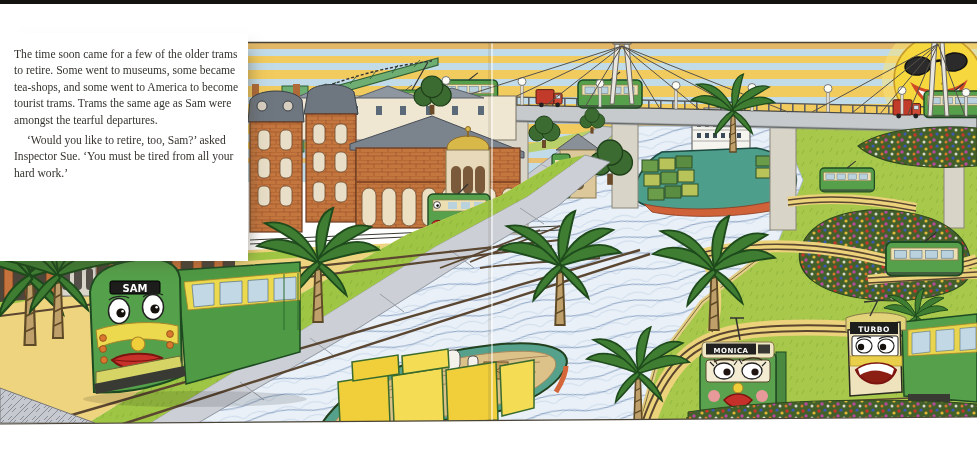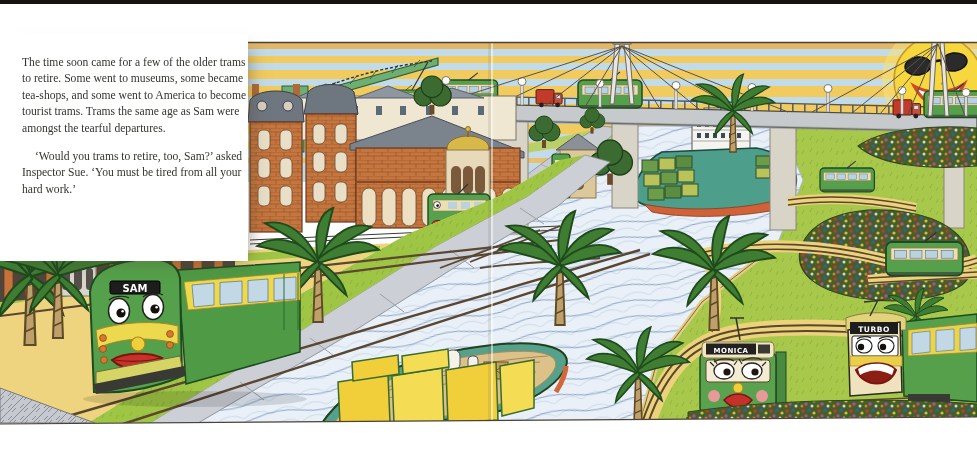--- a/index.html
+++ b/index.html
@@ -2,21 +2,21 @@
 <html><head>
 <meta charset="utf-8">
 <style>
   html,body{margin:0;padding:0;background:#888;}
   .page{position:relative;width:977px;height:460px;background:#ffffff;overflow:hidden;
         font-family:"Liberation Serif",serif;}
   .illo{position:absolute;left:0;top:0;width:977px;height:460px;display:block;}
   .story-box{position:absolute;left:0;top:33px;width:248px;height:228px;background:#fff;
              padding:10px 0 0 10px;box-sizing:border-box;
              box-shadow:10px 8px 16px -9px rgba(80,70,50,.5);}
-  .story-box p{margin:12px;width:228px;font-size:11.6px;line-height:16.4px;color:#34332e;
+  .story-box p{margin:4px;width:228px;font-size:11.6px;line-height:16.4px;color:#34332e;
                text-align:left;}
   .story-box p + p{text-indent:13px;}
   .top-edge{position:absolute;left:0;top:0;width:977px;height:4px;background:#151310;}
 </style>
 </head>
 <body>
 
 <div class="page">
 
 <svg class="illo" viewBox="0 0 977 460">
@@ -526,18 +526,18 @@
   </g>
 
   <path d="M0,424 L977,417 L977,460 L0,460 Z" fill="#ffffff"></path>
   <path d="M0,424 L977,417" stroke="#4a4336" stroke-width="1.2"></path>
   <rect x="0" y="0" width="977" height="42" fill="#ffffff"></rect>
   <path d="M247,42.5 L977,42.5" stroke="#4a4336" stroke-width="1.4"></path>
 </svg>
 
 <div class="story-box">
   <p>The time soon came for a few of the older trams to retire. Some went to museums, some became tea-shops, and some went to America to become tourist trams. Trams the same age as Sam were amongst the tearful departures.</p>
-  <p>‘Would you trams to retire, too, Sam?’ asked Inspector Sue. ‘You must be tired from all your hard work.’</p>
+  <p>‘Would you like to retire, too, Sam?’ asked Inspector Sue. ‘You must be tired from all your hard work.’</p>
 </div>
 
 <div class="top-edge"></div>
 
 </div>
 
 </body></html>

